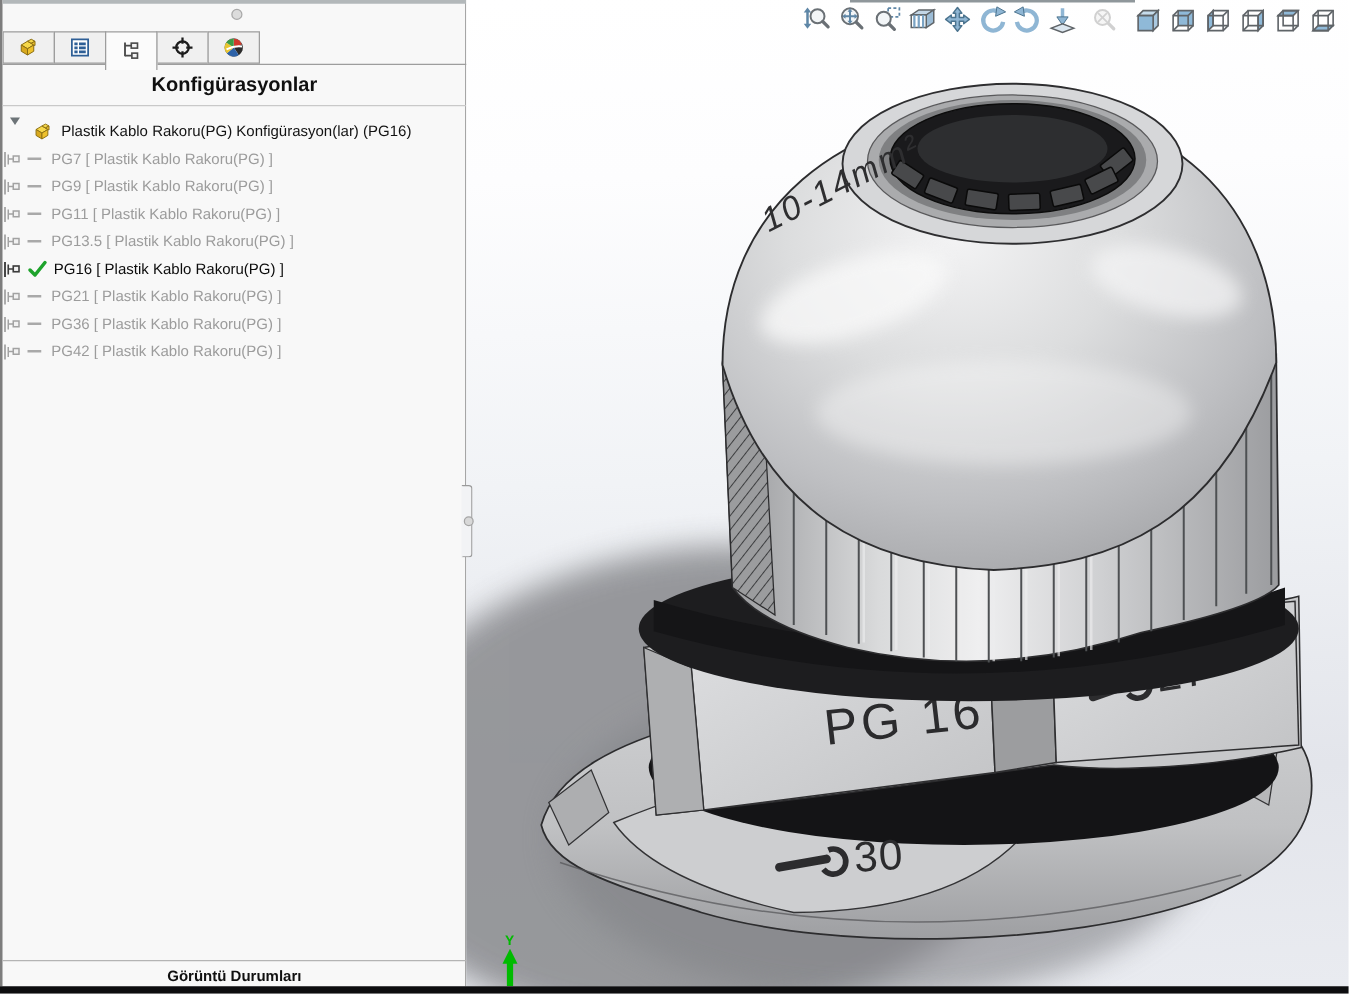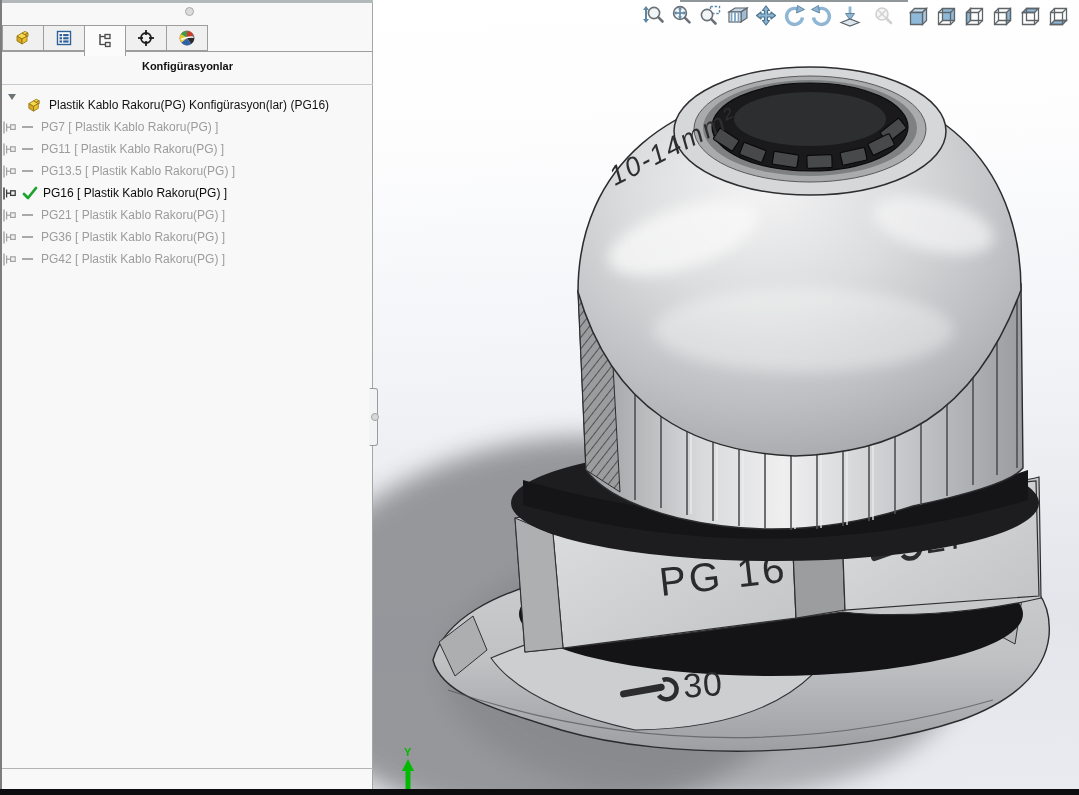--- a/index.html
+++ b/index.html
@@ -19,21 +19,21 @@
     background:#dcdcdc;border:1px solid #a9a9a9;}
   .tabs{position:absolute;left:1px;top:25px;height:31px;display:flex;align-items:flex-start;}
   .tab{
     width:42px;height:26px;background:#f0f0f0;border:1px solid #9d9d9d;margin-left:-1px;
     display:flex;align-items:center;justify-content:center;box-sizing:border-box;cursor:pointer;
   }
   .tab.active{background:#fbfbfb;height:31px;border-bottom:none;z-index:3;}
   .tabbar-line{position:absolute;left:0;top:51px;width:371px;height:1px;background:#9d9d9d;z-index:1;}
   .panel-header{
     position:absolute;left:0;top:60px;width:371px;text-align:center;
-    font-size:11px;font-weight:bold;color:#101010;
+    font-size:16px;font-weight:bold;color:#101010;
   }
   .header-divider{position:absolute;left:0;top:84px;width:371px;height:1px;background:#c9c9c9;}
   .tree{position:absolute;left:0;top:94px;width:371px;font-size:12px;}
   .trow{height:22px;display:flex;align-items:center;white-space:nowrap;cursor:default;}
   .trow .expander{width:10px;height:10px;margin-left:6px;display:inline-block;}
   .expander .tri{width:0;height:0;border-left:4px solid transparent;border-right:4px solid transparent;
     border-top:6px solid #6d7478;margin-top:2px;}
   .root-label{color:#121212;margin-left:6px;}
   .child{}
   .cfg-ico{flex:0 0 auto;margin-right:6px;}
@@ -156,20 +156,30 @@
       <span class="tlabel">PG7 [ Plastik Kablo Rakoru(PG) ]</span>
     </div>
     <div class="trow child">
       <svg class="cfg-ico" width="14" height="15" viewBox="0 0 14 15">
           <line x1="2" y1="1.5" x2="2" y2="13.5" stroke="#a2a2a2" stroke-width="1.4"></line>
           <line x1="4.6" y1="3.5" x2="4.6" y2="11.5" stroke="#a2a2a2" stroke-width="1.2"></line>
           <line x1="4.6" y1="7.2" x2="9" y2="7.2" stroke="#a2a2a2" stroke-width="1.2"></line>
           <rect x="8.6" y="4.8" width="4.6" height="4.6" fill="#f2f2f2" stroke="#a2a2a2" stroke-width="1.2"></rect>
         </svg>
       <span class="dash"></span>
+      <span class="tlabel">PG9 [ Plastik Kablo Rakoru(PG) ]</span>
+    </div>
+    <div class="trow child">
+      <svg class="cfg-ico" width="14" height="15" viewBox="0 0 14 15">
+          <line x1="2" y1="1.5" x2="2" y2="13.5" stroke="#a2a2a2" stroke-width="1.4"></line>
+          <line x1="4.6" y1="3.5" x2="4.6" y2="11.5" stroke="#a2a2a2" stroke-width="1.2"></line>
+          <line x1="4.6" y1="7.2" x2="9" y2="7.2" stroke="#a2a2a2" stroke-width="1.2"></line>
+          <rect x="8.6" y="4.8" width="4.6" height="4.6" fill="#f2f2f2" stroke="#a2a2a2" stroke-width="1.2"></rect>
+        </svg>
+      <span class="dash"></span>
       <span class="tlabel">PG11 [ Plastik Kablo Rakoru(PG) ]</span>
     </div>
     <div class="trow child">
       <svg class="cfg-ico" width="14" height="15" viewBox="0 0 14 15">
           <line x1="2" y1="1.5" x2="2" y2="13.5" stroke="#a2a2a2" stroke-width="1.4"></line>
           <line x1="4.6" y1="3.5" x2="4.6" y2="11.5" stroke="#a2a2a2" stroke-width="1.2"></line>
           <line x1="4.6" y1="7.2" x2="9" y2="7.2" stroke="#a2a2a2" stroke-width="1.2"></line>
           <rect x="8.6" y="4.8" width="4.6" height="4.6" fill="#f2f2f2" stroke="#a2a2a2" stroke-width="1.2"></rect>
         </svg>
       <span class="dash"></span>
@@ -213,20 +223,21 @@
           <line x1="4.6" y1="3.5" x2="4.6" y2="11.5" stroke="#a2a2a2" stroke-width="1.2"></line>
           <line x1="4.6" y1="7.2" x2="9" y2="7.2" stroke="#a2a2a2" stroke-width="1.2"></line>
           <rect x="8.6" y="4.8" width="4.6" height="4.6" fill="#f2f2f2" stroke="#a2a2a2" stroke-width="1.2"></rect>
         </svg>
       <span class="dash"></span>
       <span class="tlabel">PG42 [ Plastik Kablo Rakoru(PG) ]</span>
     </div>
   </div>
 
   <div class="panel-bottom-divider"></div>
+  <div class="panel-bottom-header">Görüntü Durumları</div>
 </div>
 
 <div class="splitter-handle">
   <span class="v-grip"></span>
 </div>
 
 <div class="viewport">
   <div class="toolbar-topline"></div>
 
   <svg class="model-svg" width="706" height="789" viewBox="0 0 706 789">

